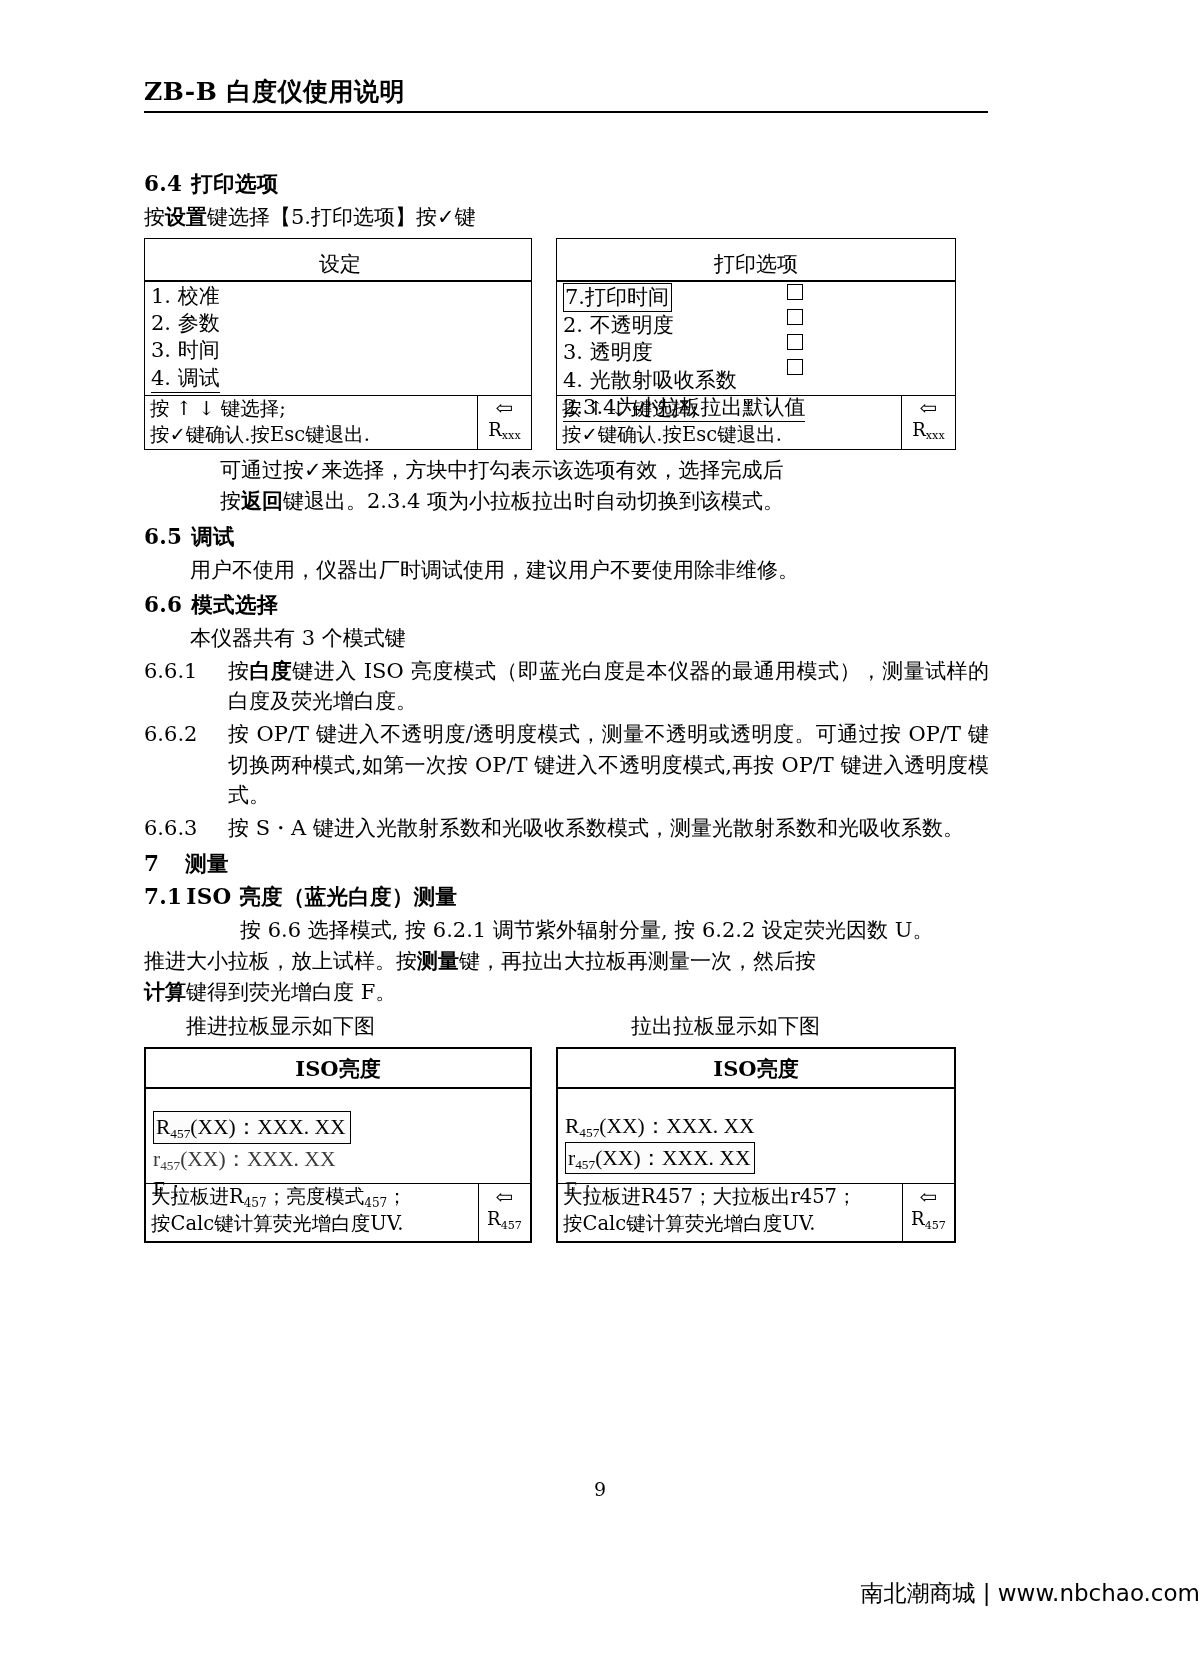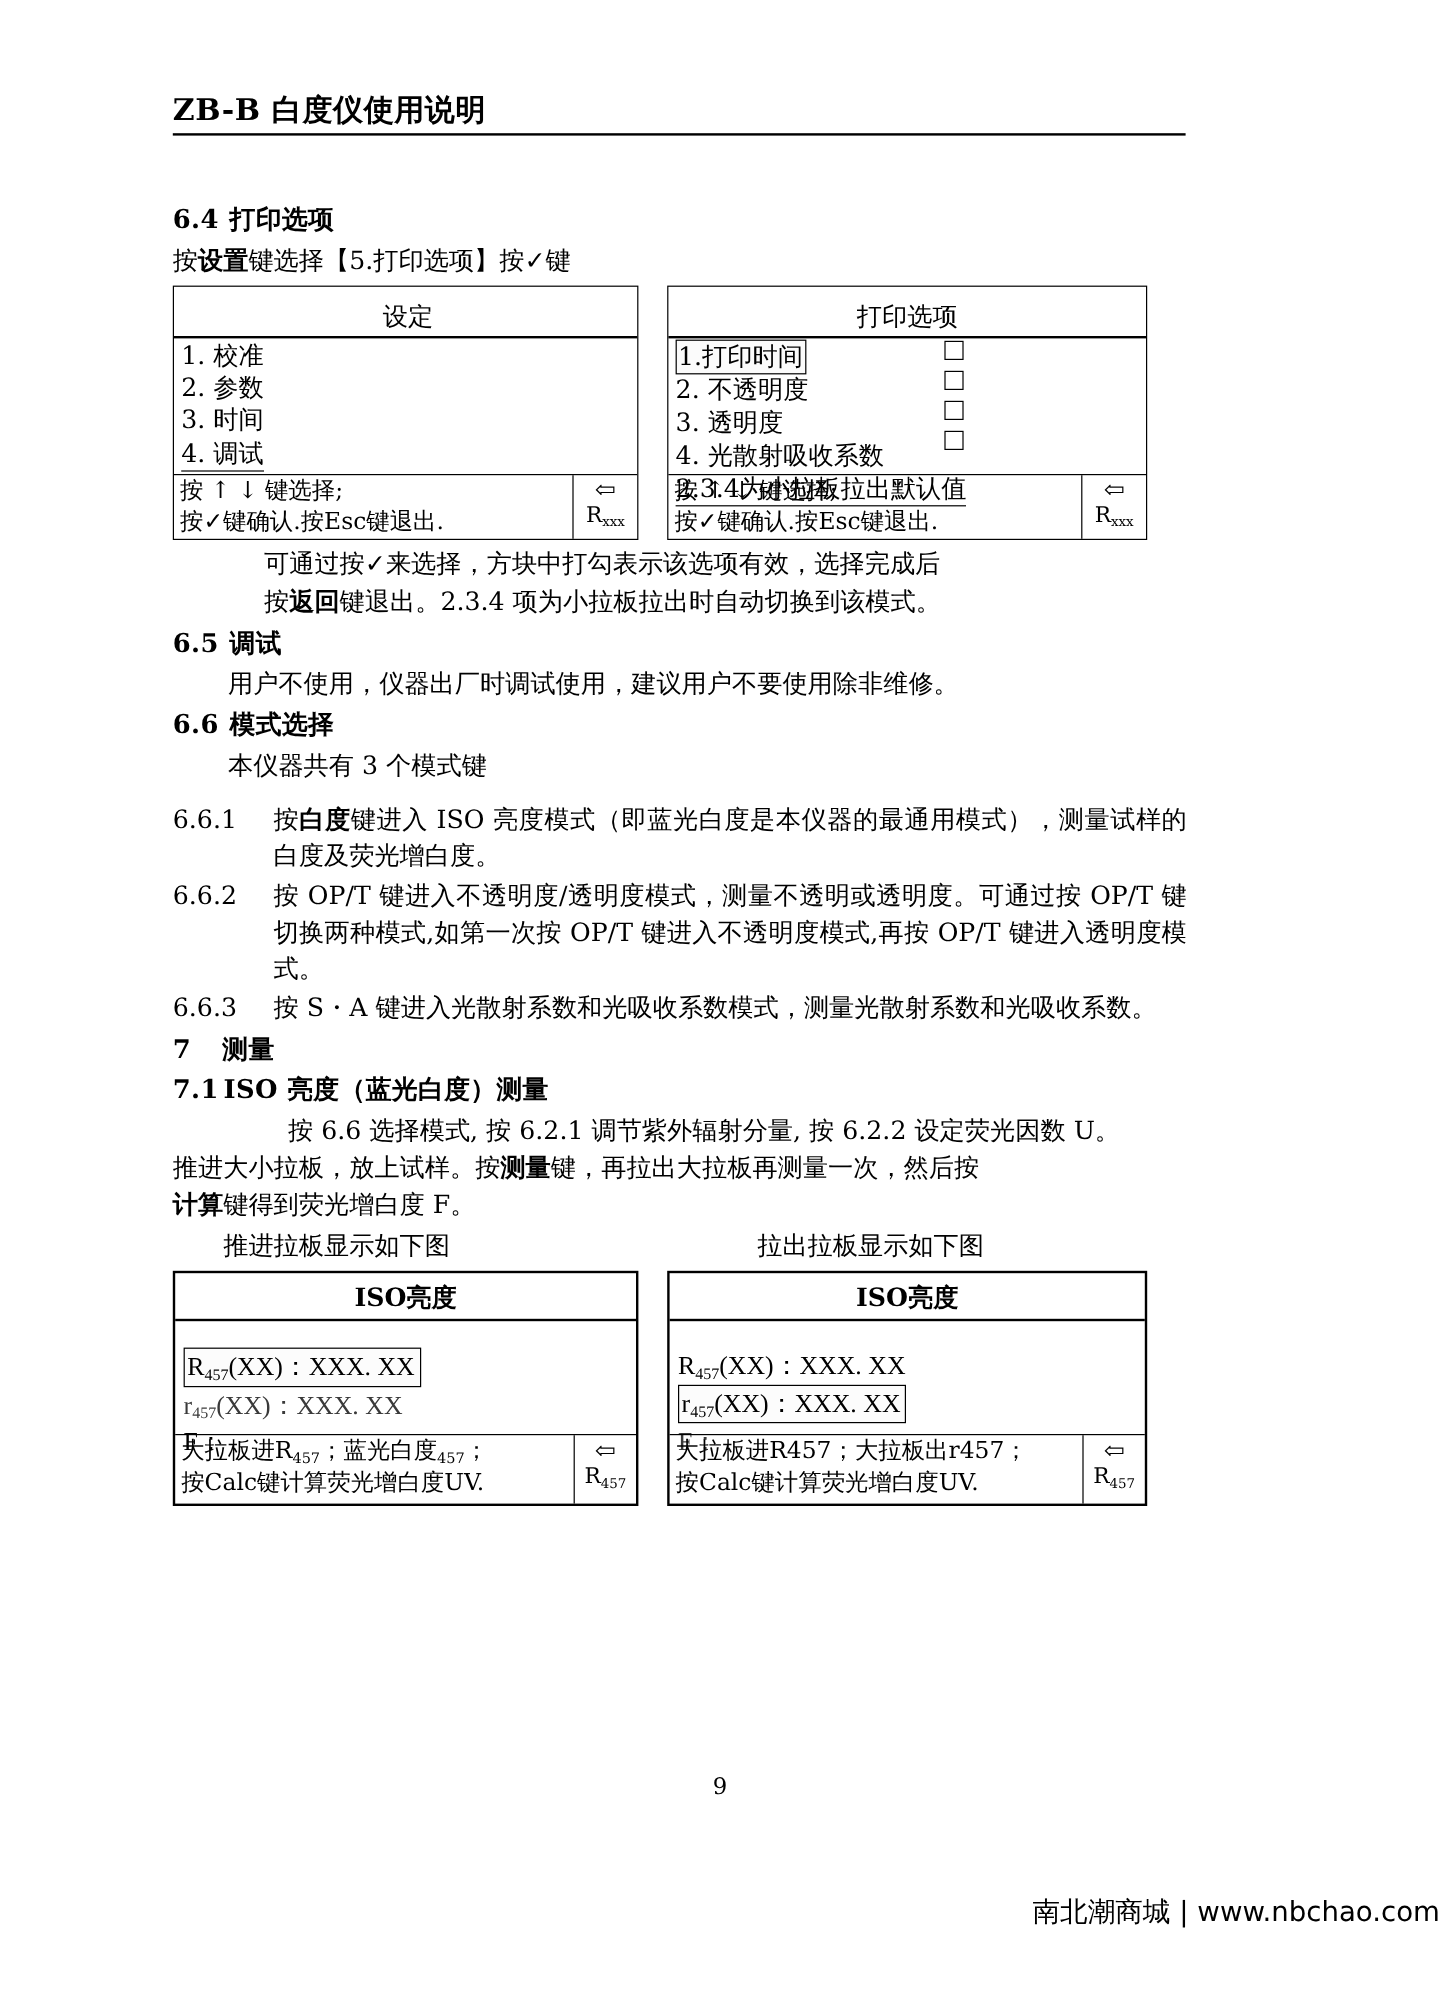--- a/index.html
+++ b/index.html
@@ -323,21 +323,21 @@
 
       <div class="lcd right">
         <div class="lcd-title">打印选项</div>
         <div class="lcd-body">
           <div class="chkcol">
             <div class="chk" style="margin-bottom:9px"></div>
             <div class="chk" style="margin-bottom:9px"></div>
             <div class="chk" style="margin-bottom:9px"></div>
             <div class="chk"></div>
           </div>
-          <div class="litem"><span class="sel-box">1.打印时间</span></div>
+          <div class="litem"><span class="sel-box">7.打印时间</span></div>
           <div class="litem"><span>2. 不透明度</span></div>
           <div class="litem"><span>3. 透明度</span></div>
           <div class="litem"><span>4. 光散射吸收系数</span></div>
           <div class="litem"><span class="sel-underline">2.3.4为小拉板拉出默认值</span></div>
         </div>
         <div class="lcd-foot">
           <div class="ftext">
             <div>按 ↑ ↓ 键选择;</div>
             <div>按✓键确认.按Esc键退出.</div>
           </div>
@@ -355,21 +355,21 @@
     <div class="h2" style="margin-top:4px;">
       <span class="num">6.5</span><span>调试</span>
     </div>
     <p class="para indent1">用户不使用，仪器出厂时调试使用，建议用户不要使用除非维修。</p>
 
     <div class="h2" style="margin-top:4px;">
       <span class="num">6.6</span><span>模式选择</span>
     </div>
     <p class="para indent1">本仪器共有 3 个模式键</p>
 
-    <div class="numpara" style="margin-top:14px;">
+    <div class="numpara" style="margin-top:2px;">
       <span class="nlabel">6.6.1</span>
       <span class="ntext"><span>按</span><b>白度</b><span>键进入 ISO 亮度模式（即蓝光白度是本仪器的最通用模式），测量试样的白度及荧光增白度。</span></span>
     </div>
 
     <div class="numpara" style="margin-top:2px;">
       <span class="nlabel">6.6.2</span>
       <span class="ntext">按 OP/T 键进入不透明度/透明度模式，测量不透明或透明度。可通过按 OP/T 键切换两种模式,如第一次按 OP/T 键进入不透明度模式,再按 OP/T 键进入透明度模式。</span>
     </div>
 
     <div class="numpara" style="margin-top:2px;">
@@ -398,21 +398,21 @@
 
       <div class="iso left">
         <div class="iso-title">ISO亮度</div>
         <div class="iso-body">
           <div class="line"><span class="hl"><span>R</span><sub>457</sub><span>(XX)：XXX. XX</span></span></div>
           <div class="line ghost"><span>r</span><sub>457</sub><span>(XX)：XXX. XX</span></div>
           <div class="line">F：</div>
         </div>
         <div class="iso-foot">
           <div class="ftext">
-            <div><span>大拉板进R</span><sub>457</sub><span>；蓝光白度</span><sub>457</sub><span>；</span></div>
+            <div><span>大拉板进R</span><sub>457</sub><span>；亮度模式</span><sub>457</sub><span>；</span></div>
             <div>按Calc键计算荧光增白度UV.</div>
           </div>
           <div class="fkey">
             <span class="arrow">⇦</span>
             <span class="rlab"><span>R</span><sub>457</sub></span>
           </div>
         </div>
       </div>
 
       <div class="iso right">

